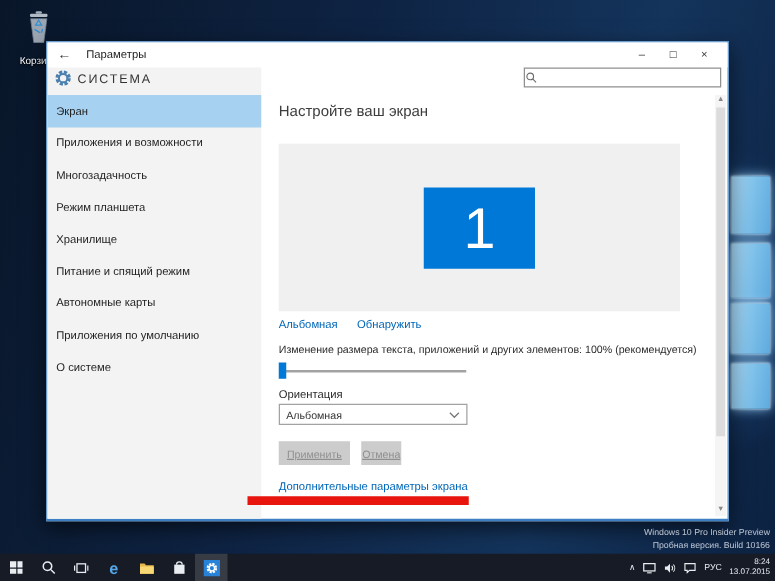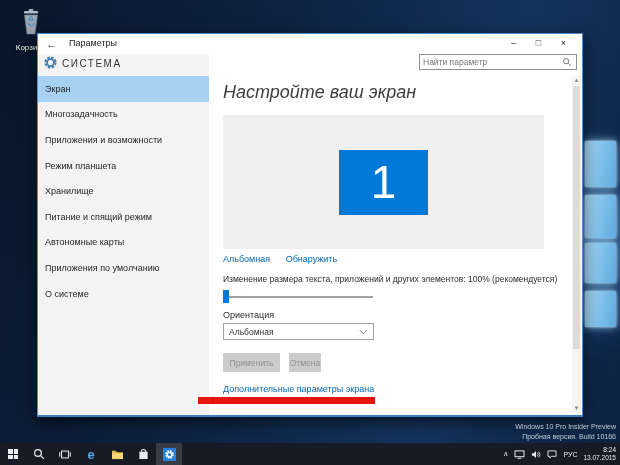--- a/index.html
+++ b/index.html
@@ -32,40 +32,40 @@
     font-family:"Liberation Sans","DejaVu Sans",sans-serif;}
   .searchbox input::placeholder{color:#767676;}
   
   .sidebar{position:absolute;left:0;top:20px;bottom:0;width:171px;background:#f3f3f3;}
   .apphead{position:absolute;left:6px;top:2px;display:flex;align-items:flex-end;gap:5px;}
   .apphead-label{font-size:10px;letter-spacing:1.5px;color:#333;}
   .navlist{position:absolute;left:0;right:0;top:22px;text-align:center;}
   .nav-item{height:25.6px;display:flex;align-items:center;padding-left:7px;font-size:9px;color:#1f1f1f;cursor:default;}
   .nav-item.sel{background:#a6d1f0;}
   
-  .content-h1{position:absolute;left:185px;top:48px;font-size:18px;font-weight:300;color:#3d3d3d;font-style:italic;}
+  .content-h1{position:absolute;left:185px;top:48px;font-size:12px;font-weight:300;color:#3d3d3d;}
   .panel{position:absolute;left:185px;top:81px;width:321px;height:134px;background:#f0f0f1;
     display:flex;align-items:center;justify-content:center;}
   .monitor{width:89px;height:65px;background:#0078d7;display:flex;align-items:center;justify-content:center;}
   .monitor span{color:#fff;font-size:46px;font-weight:200;line-height:1;}
   .linkrow{position:absolute;left:185px;top:220px;font-size:9px;}
   .linkrow a,.adv-link{color:#0067b8;text-decoration:none;}
   .linkrow a{margin-right:13px;}
   .scale-text{position:absolute;left:185px;top:240px;font-size:8.5px;color:#2b2b2b;width:355px;}
   .slider{position:absolute;left:185px;top:255px;width:150px;height:15px;}
   .slider .track{position:absolute;left:1px;right:0;top:7px;height:2px;background:#a3a3a3;}
   .slider .thumb{position:absolute;left:0;top:1px;width:6px;height:13px;background:#0078d7;}
   .orient-label{position:absolute;left:185px;top:276px;font-size:9px;color:#2b2b2b;}
   .dropdown{position:absolute;left:185px;top:289px;width:151px;height:17px;box-sizing:border-box;
     border:1px solid #a2a2a2;background:#fff;display:flex;align-items:center;}
   .dropdown .val{flex:1;font-size:8.5px;color:#333;padding-left:5px;}
   .dropdown .chev{padding-right:5px;display:flex;}
   .btnrow{position:absolute;left:185px;top:319px;display:flex;gap:9px;}
   .gbtn{height:19px;background:#cccccc;color:#8f8f8f;font-size:8.5px;border:0;
-    display:flex;align-items:center;justify-content:center;font-family:inherit;}
+    display:flex;align-items:center;justify-content:center;font-family:inherit;text-decoration:underline;}
   .gbtn.apply{width:57px;}.gbtn.cancel{width:32px;}
   .adv-link{position:absolute;left:185px;top:350px;font-size:9px;}
   .red-bar{position:absolute;left:160px;top:363px;width:177px;height:7px;background:#e8150f;}
   
   .sbar{position:absolute;right:1px;top:42px;bottom:2px;width:9px;background:#f5f5f5;}
   .sbar .arr{position:absolute;left:0;right:0;height:9px;color:#888;font-size:6px;text-align:center;line-height:9px;}
   .sbar .arr.up{top:0}.sbar .arr.down{bottom:0}
   .sbar .thumb{position:absolute;left:1px;right:1px;top:10px;height:78%;background:#dcdcdc;}
   
   .wm{position:absolute;right:4px;bottom:24px;text-align:right;color:rgba(235,240,248,.78);
@@ -111,39 +111,38 @@
       <span class="back">←</span>
       <span class="win-title">Параметры</span>
       <div class="caption-btns">
         <span class="cbtn">–</span>
         <span class="cbtn">□</span>
         <span class="cbtn">×</span>
       </div>
     </div>
 
     <div class="searchbox">
-      <input type="text" placeholder="Найти параметр" style="">
       <svg width="10" height="10" viewBox="0 0 12 12" style="margin-right:4px">
         <circle cx="5" cy="5" r="3.2" fill="none" stroke="#6b6b6b" stroke-width="1.1"></circle>
         <line x1="7.6" y1="7.6" x2="10.6" y2="10.6" stroke="#6b6b6b" stroke-width="1.1"></line>
       </svg>
     </div>
 
     <div class="sidebar">
       <div class="apphead">
         <svg width="13" height="13" viewBox="0 0 24 24">
           <circle cx="12" cy="12" r="9" fill="none" stroke="#4a7fae" stroke-width="4.6" stroke-dasharray="4.7 2.36"></circle>
           <circle cx="12" cy="12" r="6.2" fill="none" stroke="#4a7fae" stroke-width="3"></circle>
         </svg>
         <span class="apphead-label">СИСТЕМА</span>
       </div>
       <div class="navlist">
         <div class="nav-item sel">Экран</div>
+        <div class="nav-item">Приложения и возможности</div>
         <div class="nav-item">Многозадачность</div>
-        <div class="nav-item">Приложения и возможности</div>
         <div class="nav-item">Режим планшета</div>
         <div class="nav-item">Хранилище</div>
         <div class="nav-item">Питание и спящий режим</div>
         <div class="nav-item">Автономные карты</div>
         <div class="nav-item">Приложения по умолчанию</div>
         <div class="nav-item">О системе</div>
       </div>
     </div>
 
     <div class="content-h1">Настройте ваш экран</div>

